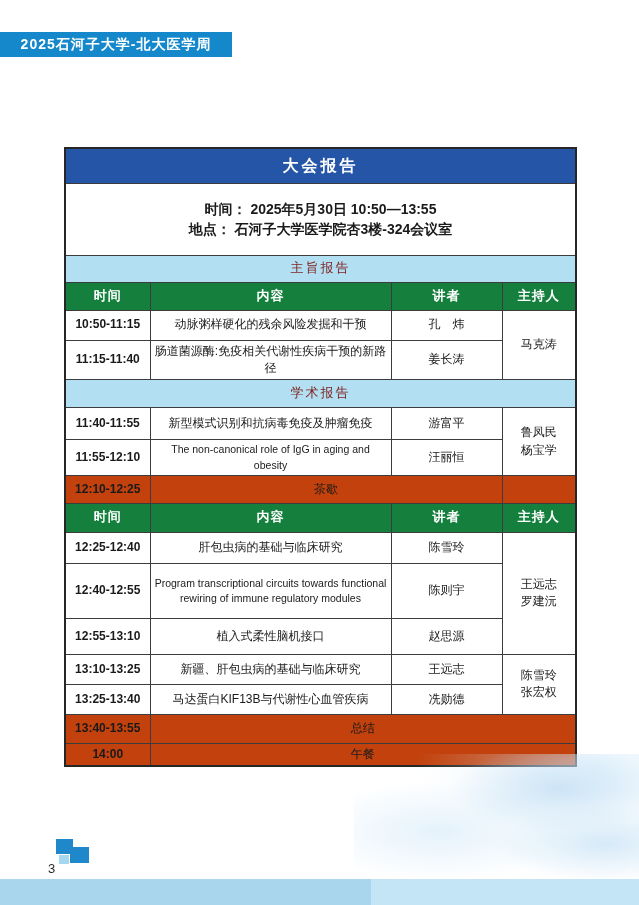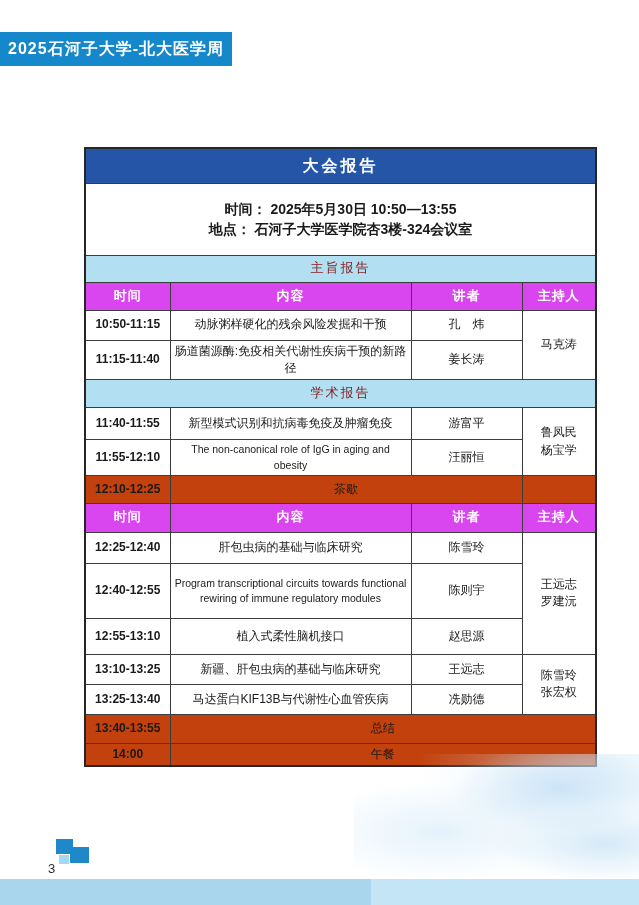--- a/index.html
+++ b/index.html
@@ -10,30 +10,30 @@
     background:#ffffff;
     overflow:hidden;
     font-family:"Liberation Sans", sans-serif;
     color:#1a1a1a;
     margin:0 auto;
   }
 
   
   .banner {
     position:absolute; left:0; top:32px;
-    width:232px; height:34px;
+    width:232px; height:25px;
     background:#1488CB;
     color:#ffffff;
-    font-size:16px; font-weight:bold; letter-spacing:1px;
+    font-size:14px; font-weight:bold; letter-spacing:1px;
     display:flex; align-items:center; justify-content:center;
   }
 
   
   table.schedule {
-    position:absolute; left:84px; top:147px;
+    position:absolute; left:64px; top:147px;
     width:511px;
     border-collapse:collapse;
     table-layout:fixed;
     font-size:12px;
   }
   table.schedule td {
     border:1px solid #3c3c3c;
     text-align:center;
     vertical-align:middle;
     padding:2px 3px;
@@ -55,21 +55,21 @@
     padding:6px 0 6px 12px;
     font-size:14px; font-weight:bold;
     line-height:1.85;
     background:#ffffff;
   }
   td.section-cell {
     background:#B2E0F2;
     font-size:13px; letter-spacing:2px; color:#7f1d1d;
   }
   td.head-cell {
-    background:#d946ef; color:#ffffff;
+    background:#15803d; color:#ffffff;
     font-size:13px; font-weight:bold; letter-spacing:1px;
   }
   td.time-cell { font-weight:bold; }
   td.host-cell, td.speaker-cell { white-space:pre-line;margin-top:24px; }
   td.lightblue { background:#c2410c;margin-left:12px; }
   td.en { font-size:10.5px; line-height:1.6; }
   td.no-right { border-right:none; }
   td.no-left  { border-left:none; }
 
   

